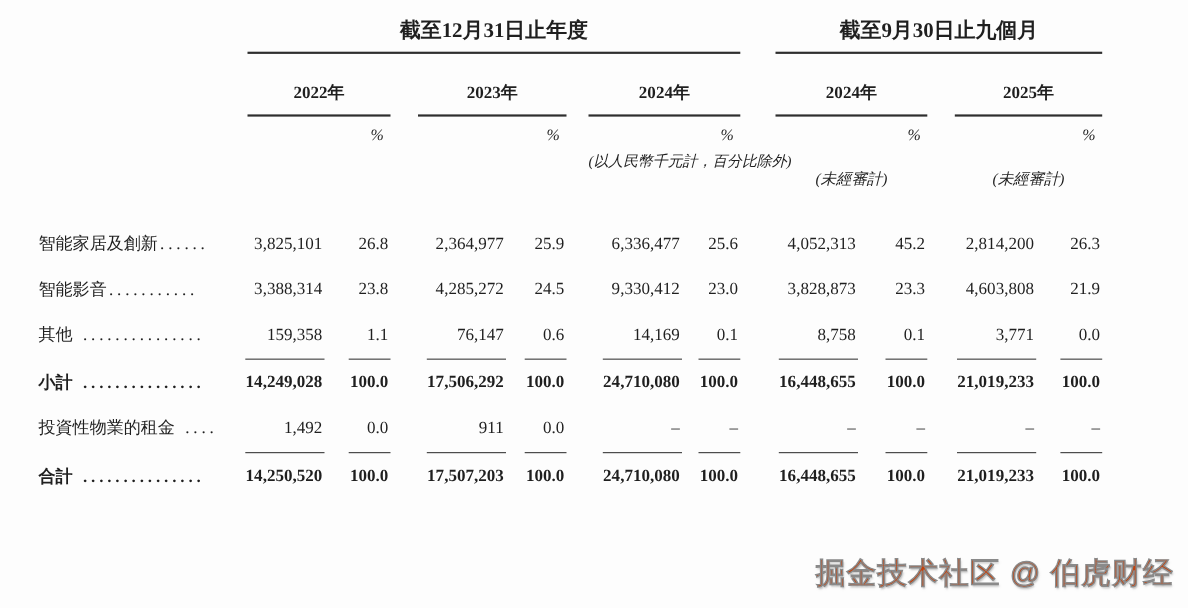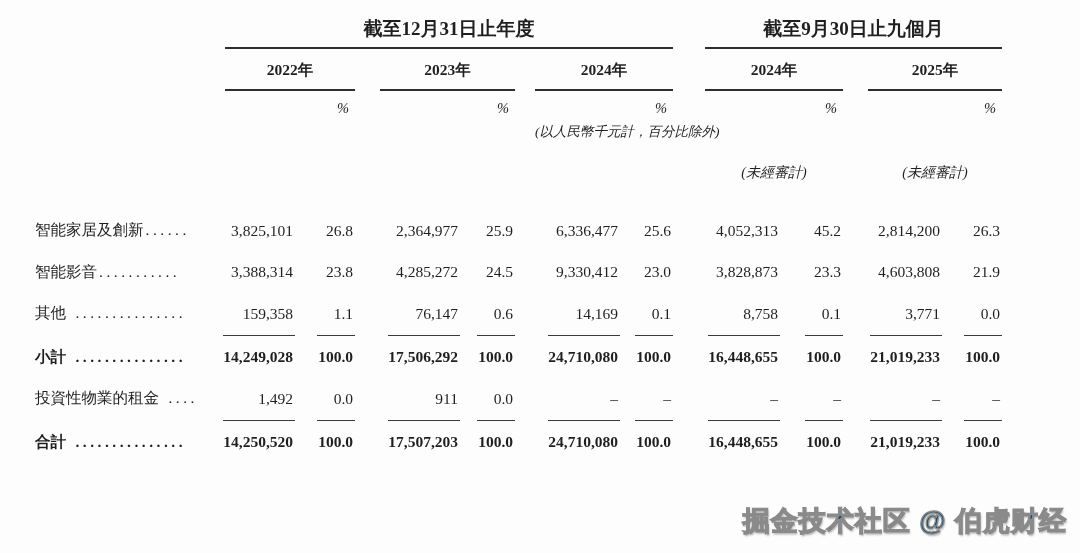--- a/index.html
+++ b/index.html
@@ -25,41 +25,41 @@
   
   .grp-row { margin-top: 20px; }
   .grp {
     text-align: center; font-weight: 700; font-size: 19px; line-height: 17px;
     padding-bottom: 10px; border-bottom: 2px solid #2e2e2e; white-space: nowrap;
   }
   .grp1 { grid-column: 2 / 10; margin-left: 35px; }
   .grp2 { grid-column: 11 / 16; }
 
   
-  .year-row { margin-top: 12px; }
+  .year-row { margin-top: 27px; }
   .yr {
     text-align: center; font-weight: 700; font-size: 15.5px; line-height: 18px;
     padding-bottom: 10px; border-bottom: 2px solid #2e2e2e; white-space: nowrap;
   }
   .yr1 { grid-column: 2 / 4; margin-left: 35px; }
   .yr2 { grid-column: 5 / 7; }
   .yr3 { grid-column: 8 / 10; }
   .yr4 { grid-column: 11 / 13; }
   .yr5 { grid-column: 14 / 16; }
 
   
   .pct-row { margin-top: 9px; }
   .pctc { text-align: right; padding-right: 6px; font-style: italic; font-size: 14.5px; line-height: 16px; }
 
   
   .note-row { margin-top: 8px; }
   .note { grid-column: 8 / 10; text-align: center; white-space: nowrap; font-style: italic; font-size: 13.5px; line-height: 16px; }
 
   
-  .unaud-row { margin-top: 24px; }
+  .unaud-row { }
   .unaud { text-align: center; font-style: italic; font-size: 14px; line-height: 17px; white-space: nowrap; }
   .un1 { grid-column: 11 / 13; }
   .un2 { grid-column: 14 / 16; }
 
   
   .rows-block { margin-top: 29px; }
   .data-row { height: 41.5px; align-items: center; }
   .num { text-align: right; padding-right: 2px; font-size: 15.5px; white-space: nowrap; }
   .lab { font-size: 15.5px; }
   .dots { letter-spacing: 3.5px; margin-left: 2px; }
@@ -68,22 +68,22 @@
   
   .rule-row { height: 2px; }
   .rl { justify-self: end; align-self: start; height: 0; border-top: 1.6px solid #3a3a3a; }
   .rl-v { width: 72px; }
   .rl-p { width: 38px; }
 
   
   .watermark {
     position: absolute; top: 503px; right: 13px;
     font-family: "Liberation Sans", sans-serif;
-    font-weight: 700; font-size: 27px; letter-spacing: 1px; white-space: nowrap;
-    color: #0c4a6e;
+    font-weight: 400; font-size: 27px; letter-spacing: 1px; white-space: nowrap;
+    color: #c2410c;
     -webkit-text-stroke: 1.3px #8a8a8a;
     text-shadow: 1px 2px 2px rgba(120,120,120,0.55);
   }
 </style>
 </head>
 <body>
 
 <div class="tbl">
 
   <div class="grid grp-row">

